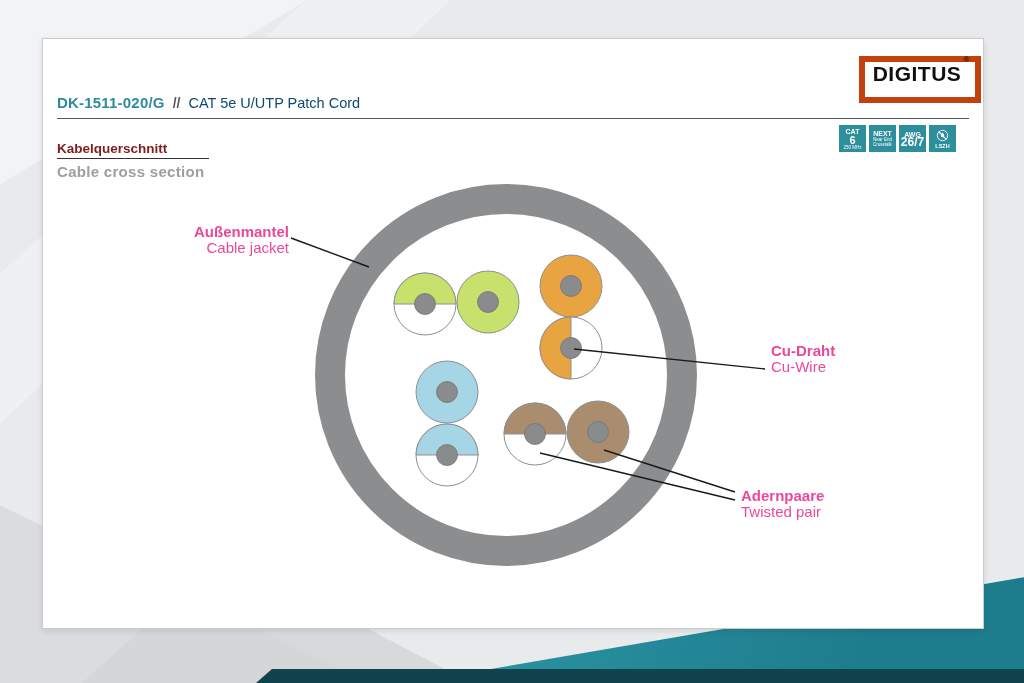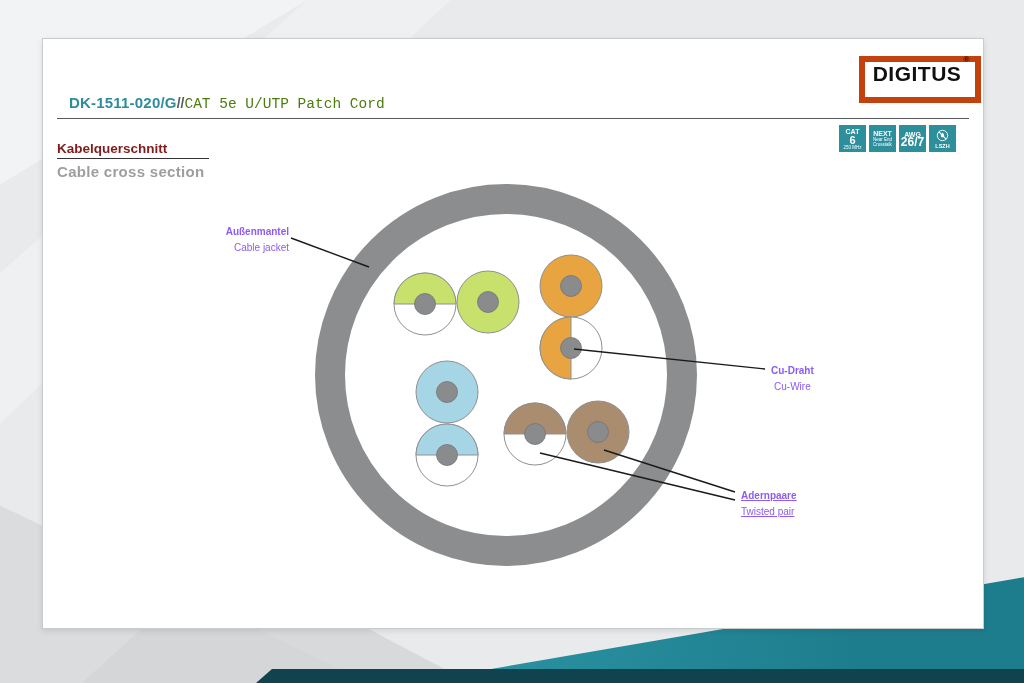--- a/index.html
+++ b/index.html
@@ -17,45 +17,45 @@
   .bottom-band{position:absolute;left:256px;right:0;bottom:0;height:14px;background:#11434e;clip-path:polygon(16px 0,100% 0,100% 100%,0 100%);}
   
   .card{position:absolute;left:42px;top:38px;width:940px;height:589px;background:#ffffff;
         border:1px solid #c9cbcd;box-shadow:0 2px 6px rgba(0,0,0,.10);}
   
   .logo-box{position:absolute;left:816px;top:17px;width:110px;height:35px;border:6px solid #c2410c;
             display:flex;align-items:flex-start;justify-content:center;background:#fff;}
   .logo-text{font-weight:bold;font-size:21px;letter-spacing:.5px;color:#101010;}
   .logo-reg{font-size:8px;font-weight:bold;color:#101010;position:relative;top:-7px;left:2px;}
   
-  .header-row{position:absolute;left:14px;top:55px;display:flex;align-items:baseline;white-space:nowrap;margin-left:12px;}
+  .header-row{position:absolute;left:14px;top:55px;display:flex;align-items:baseline;gap:8px;white-space:nowrap;}
   .model{color:#2E8C9E;font-weight:bold;font-size:15px;letter-spacing:.2px;}
   .sep{color:#58595b;font-weight:bold;font-size:14px;}
-  .product{color:#4d7c0f;font-size:14.5px;font-family:Liberation Mono, monospace;}
+  .product{color:#0c4a6e;font-size:14.5px;}
   .rule{position:absolute;left:14px;top:79px;width:912px;height:1px;background:#57585a;}
   
   .sec-de{position:absolute;left:14px;top:102px;font-size:13.5px;font-weight:bold;color:#7f1d1d;}
   .sec-underline{position:absolute;left:14px;top:119px;width:152px;height:1px;background:#333333;}
   .sec-en{position:absolute;left:14px;top:124px;font-size:15px;font-weight:bold;color:#9C9EA0;letter-spacing:.3px;}
   
   .badges{position:absolute;left:796px;top:86px;display:flex;gap:3px;}
   .badge{width:27px;height:27px;background:#2E8F9C;color:#ffffff;display:flex;flex-direction:column;
          align-items:center;justify-content:center;text-align:center;overflow:hidden;}
   .b-top{font-size:7px;font-weight:bold;line-height:7px;}
   .b-mid{font-size:11px;font-weight:bold;line-height:10px;}
   .b-mid-sm{font-size:12px;font-weight:bold;line-height:9px;}
   .b-sub{font-size:4.5px;line-height:5px;}
   .b-lszh{font-size:5.5px;line-height:6px;margin-top:1px;font-weight:bold;}
   
   .diagram-svg{position:absolute;left:0;top:0;}
-  .anno{position:absolute;font-size:10px;line-height:16px;color:#8b5cf6;}
+  .anno{position:absolute;font-size:15px;line-height:16px;color:#ec4899;}
   .anno .b{font-weight:bold;}
   .anno-jacket{left:98px;top:185px;width:148px;text-align:right;}
-  .anno-cu{left:728px;top:324px;text-align:center;}
-  .anno-pair{left:698px;top:449px;text-decoration:underline;}
+  .anno-cu{left:728px;top:304px;}
+  .anno-pair{left:698px;top:449px;}
 </style>
 </head>
 <body>
 
 <div class="light-band-1"></div>
 <div class="light-band-2"></div>
 <div class="gray-tri-1"></div>
 <div class="gray-tri-2"></div>
 <div class="teal-tri"></div>
 <div class="bottom-band"></div>

